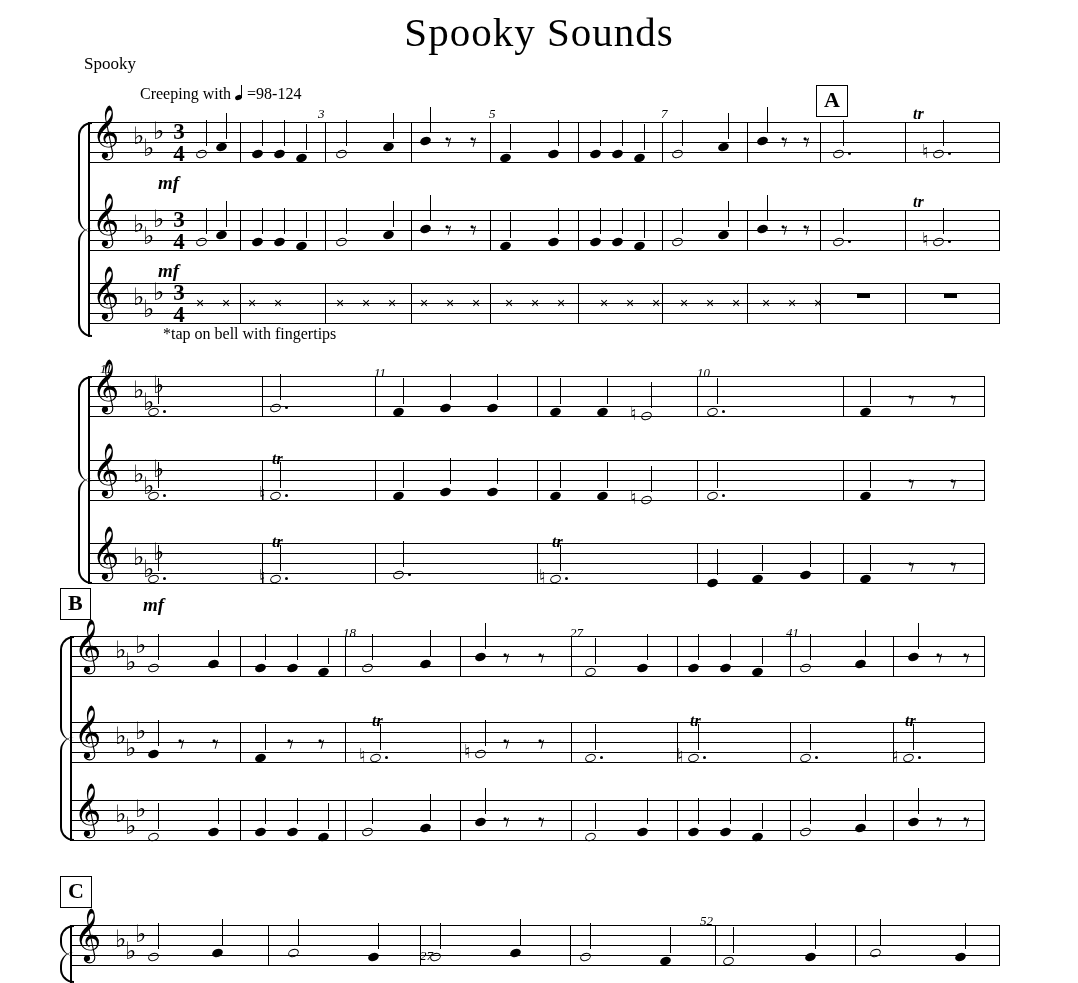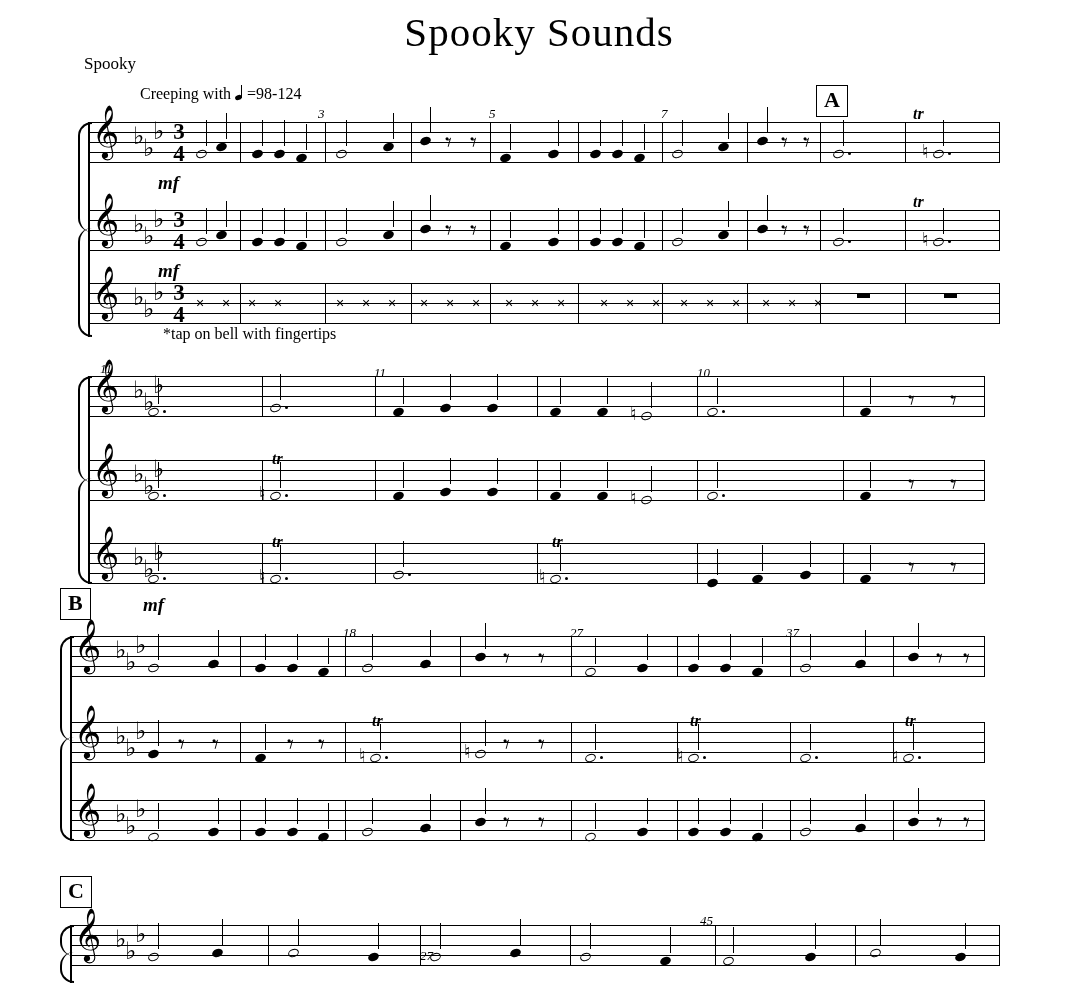--- a/index.html
+++ b/index.html
@@ -271,23 +271,23 @@
 <div class="rehearsal-mark" style="left:60px; top:876px;">C</div>
 
 <div class="measure-number" style="left:318px; top:106px;">3</div>
 <div class="measure-number" style="left:489px; top:106px;">5</div>
 <div class="measure-number" style="left:661px; top:106px;">7</div>
 <div class="measure-number" style="left:100px; top:361px;text-align:right;">11</div>
 <div class="measure-number" style="left:374px; top:365px;">11</div>
 <div class="measure-number" style="left:697px; top:365px;">10</div>
 <div class="measure-number" style="left:343px; top:625px;">18</div>
 <div class="measure-number" style="left:570px; top:625px;">27</div>
-<div class="measure-number" style="left:786px; top:625px;">37</div>
+<div class="measure-number" style="left:786px; top:625px;">41</div>
 <div class="measure-number" style="left:420px; top:948px;">27</div>
-<div class="measure-number" style="left:700px; top:913px;">45</div>
+<div class="measure-number" style="left:700px; top:913px;">52</div>
 
 <div class="system" id="system-1">
 
   <div class="sys-brace" style="left:78px; top:122px; height:215px;">
     <div class="spine"></div>
     <div class="curve top"></div>
     <div class="curve bot"></div>
   </div>
 
   <div class="stave" style="left:90px; top:122px; width:910px; height:41px;">

